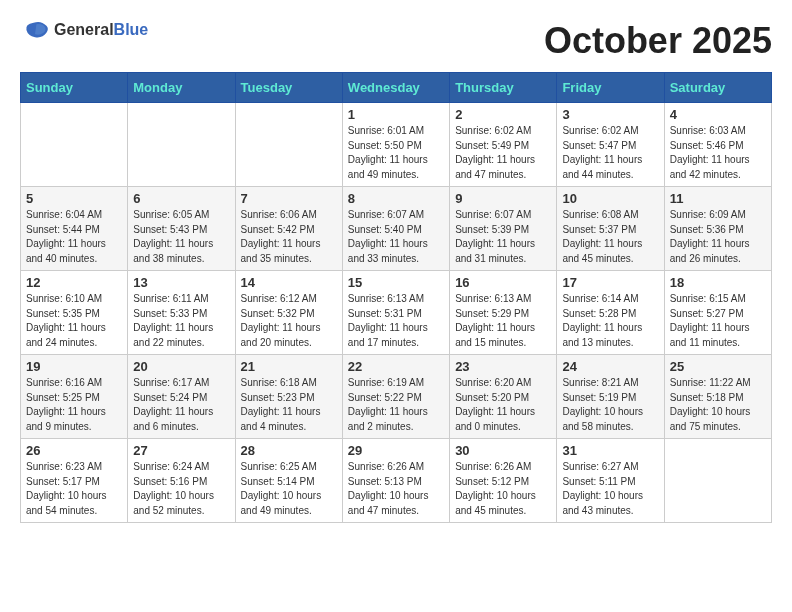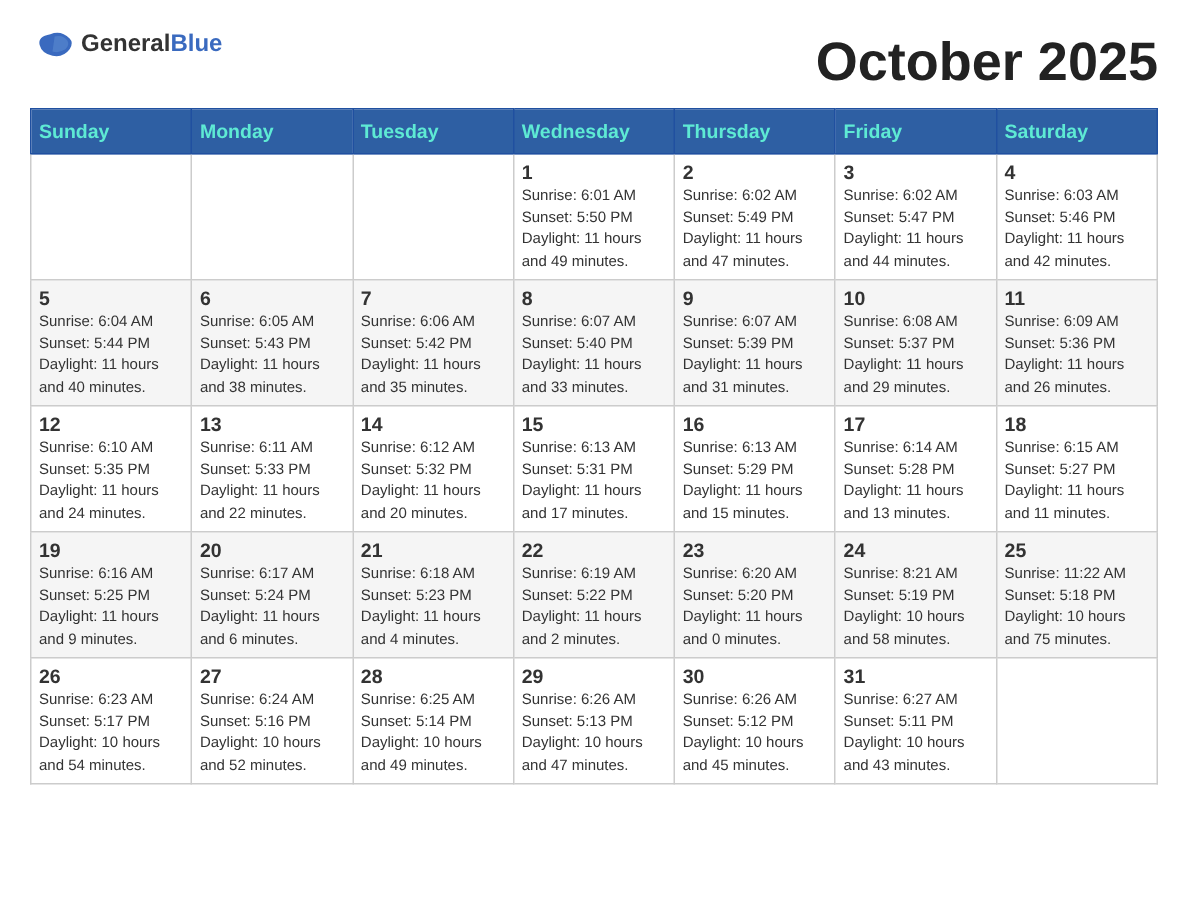--- a/index.html
+++ b/index.html
@@ -196,21 +196,21 @@
             <div>Sunrise: 6:07 AM</div>
             <div>Sunset: 5:39 PM</div>
             <div>Daylight: 11 hours and 31 minutes.</div>
           </div>
         </td>
         <td>
           <span class="day-num">10</span>
           <div class="cell-content">
             <div>Sunrise: 6:08 AM</div>
             <div>Sunset: 5:37 PM</div>
-            <div>Daylight: 11 hours and 29 minutes.</div>
+            <div>Daylight: 11 hours and 45 minutes.</div>
           </div>
         </td>
         <td>
           <span class="day-num">11</span>
           <div class="cell-content">
             <div>Sunrise: 6:09 AM</div>
             <div>Sunset: 5:36 PM</div>
             <div>Daylight: 11 hours and 26 minutes.</div>
           </div>
         </td>

